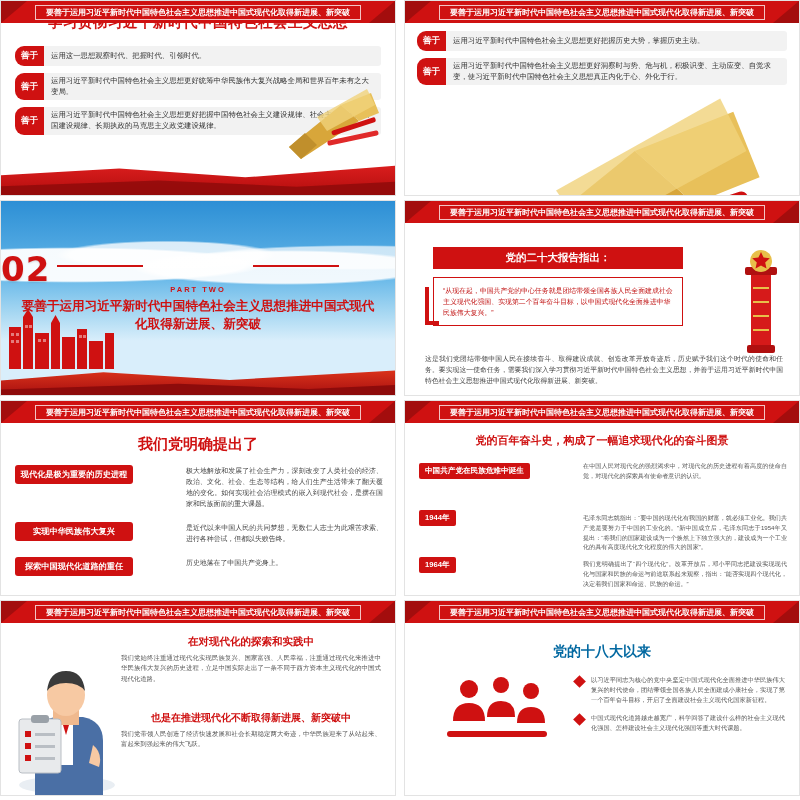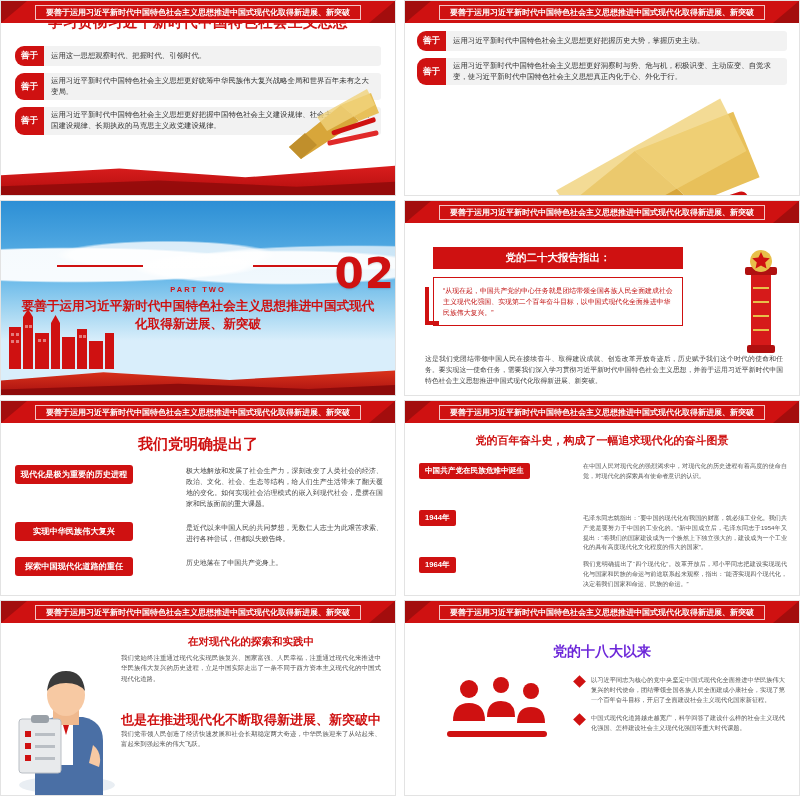--- a/index.html
+++ b/index.html
@@ -89,22 +89,22 @@
   .s3 { background: linear-gradient(180deg,#2d8fd5 0%, #63b6e8 38%, #a8d8f2 58%, #d9eefb 72%); }
   .s3 .clouds {
     position: absolute; top: 34px; left: 0; right: 0; height: 50px;
     background:
       radial-gradient(ellipse at 18% 60%, rgba(255,255,255,.95) 0 38%, transparent 42%),
       radial-gradient(ellipse at 42% 40%, rgba(255,255,255,.8) 0 30%, transparent 34%),
       radial-gradient(ellipse at 72% 65%, rgba(255,255,255,.9) 0 34%, transparent 38%),
       radial-gradient(ellipse at 90% 45%, rgba(255,255,255,.7) 0 28%, transparent 32%);
   }
   .s3 .bignum {
-    position: absolute; top: 48px; left: 0; right: 0; text-align: right;
-    color: #cf1111; font-size: 42px; font-weight: bold; font-family: "DejaVu Sans", sans-serif;
+    position: absolute; top: 48px; left: 0; right: 0; text-align: left;
+    color: #cf1111; font-size: 34px; font-weight: bold; font-family: "DejaVu Sans", sans-serif;
     letter-spacing: 1px;
     text-shadow: 0 1px 2px rgba(0,0,0,.15);
   }
   .s3 .partlbl {
     position: absolute; top: 84px; left: 0; right: 0; text-align: center;
     color: #cf1111; font-size: 7.5px; letter-spacing: 2px; font-weight: bold;
   }
   .s3 .numline {
     position: absolute; top: 64px; height: 2px; background: #cf1111; width: 86px;
   }
@@ -193,33 +193,33 @@
   .s7 .h1 {
     position: absolute; top: 34px; left: 120px; right: 14px;
     color: #cf1111; font-size: 10.5px; font-weight: bold; text-align: center;
   }
   .s7 .p1 {
     position: absolute; top: 52px; left: 120px; right: 14px;
     font-size: 6.4px; line-height: 1.6; color: #555; text-align: justify;
   }
   .s7 .h2 {
     position: absolute; top: 110px; left: 120px; right: 14px;
-    color: #cf1111; font-size: 13px; font-weight: bold; text-align: center;
+    color: #cf1111; font-size: 10px; font-weight: bold; text-align: center;
   }
   .s7 .p2 {
     position: absolute; top: 128px; left: 120px; right: 14px;
     font-size: 6.4px; line-height: 1.6; color: #555; text-align: justify;
   }
   .s7 .person { position: absolute; left: 6px; bottom: 0; width: 118px; height: 150px; }
 
   
   .s8 { background: #fff; }
   .s8 .h {
     position: absolute; top: 42px; left: 0; right: 0; text-align: center;
-    color: #6d28d9; font-size: 14px; font-weight: bold;
+    color: #0369a1; font-size: 14px; font-weight: bold;
   }
   .s8 .icons { position: absolute; top: 74px; left: 34px; width: 120px; height: 70px; }
   .s8 .list { position: absolute; top: 74px; left: 170px; right: 14px; }
   .s8 .li { display: flex; margin-bottom: 8px; }
   .s8 .bullet {
     width: 9px; height: 9px; background: #cf1111; transform: rotate(45deg);
     margin: 2px 7px 0 0; flex: 0 0 9px;
   }
   .s8 .litxt { flex: 1; font-size: 6.2px; line-height: 1.6; color: #555; text-align: justify; }
 </style>

